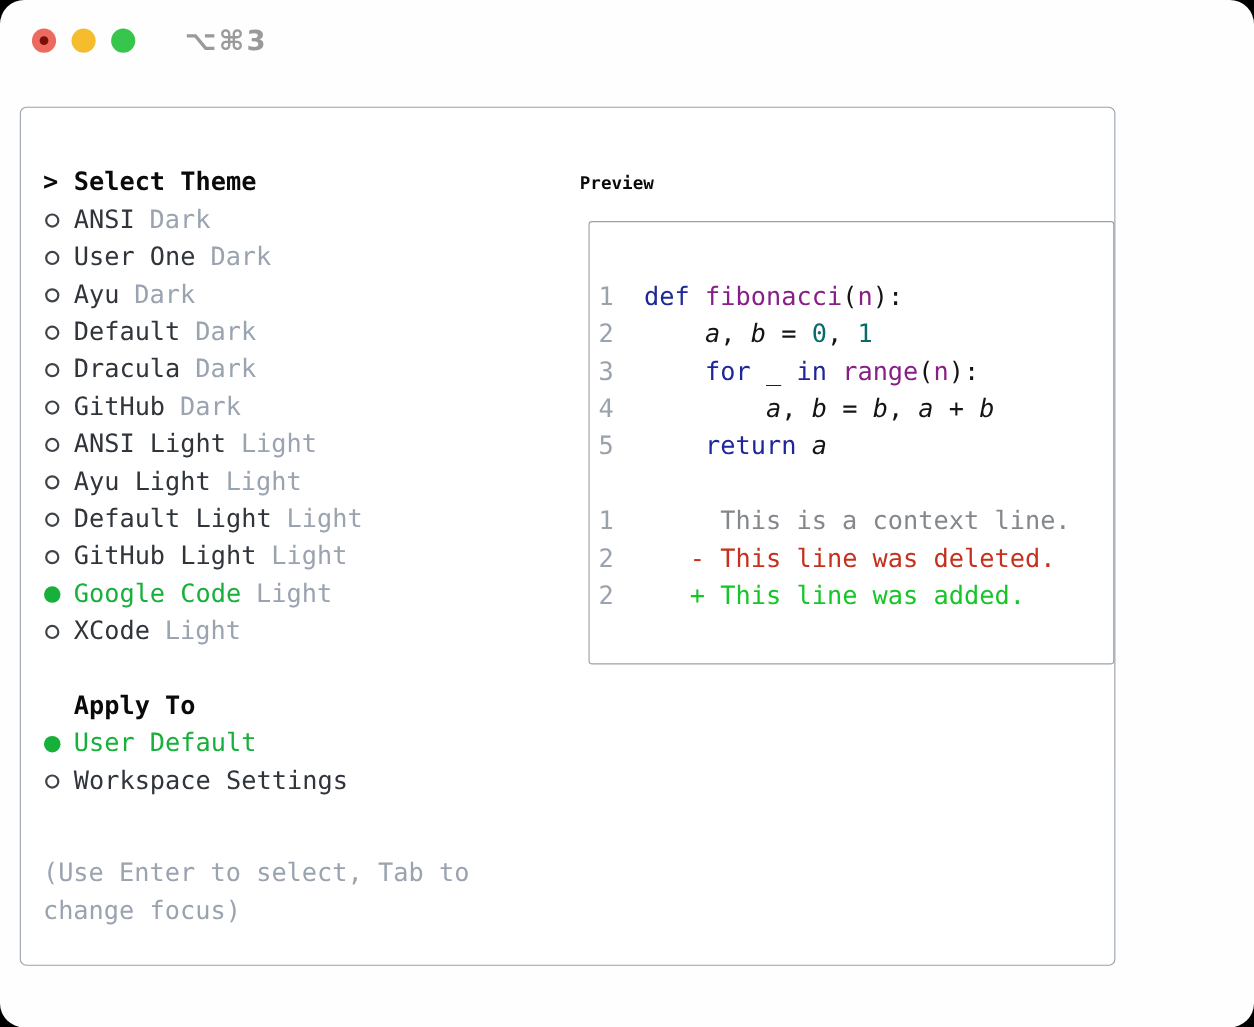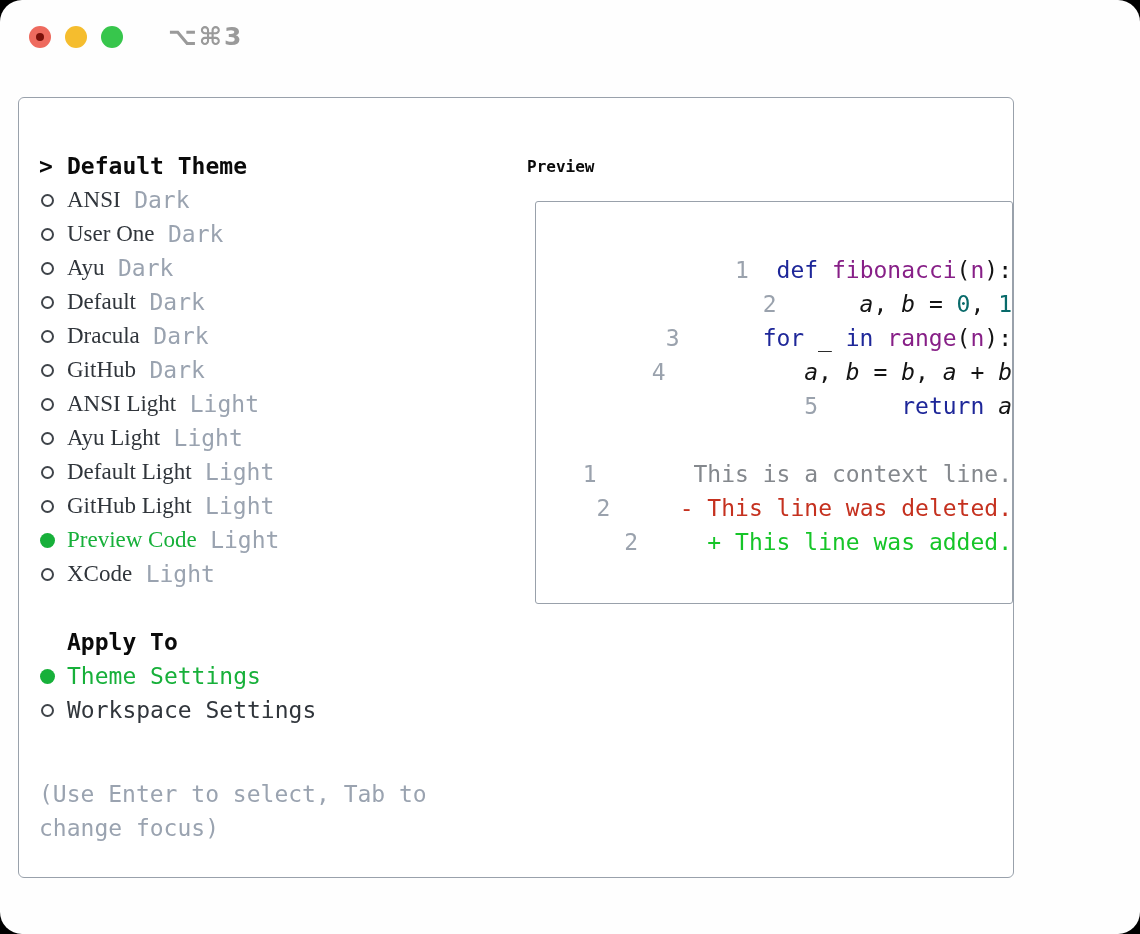--- a/index.html
+++ b/index.html
@@ -34,34 +34,34 @@
   }
   .left-col{position:absolute;left:20px;top:51px;width:460px;font-size:23px;}
   .row{display:flex;align-items:center;height:34px;white-space:pre;}
   .spacer{height:34px;}
   .marker{width:28px;flex:0 0 28px;display:flex;align-items:center;}
   .caret{font-weight:bold;color:var(--text-header);}
   .header-text{font-weight:bold;color:var(--text-header);}
   .header-text2{font-weight:bold;color:var(--text-header);}
   .radio{width:13px;height:13px;border:2px solid var(--marker-outline);border-radius:50%;margin-left:2px;}
   .radio.filled{width:15px;height:15px;border:none;background:var(--accent-green);margin-left:1px;}
-  .tname{color:var(--text-primary);font-family:Liberation Serif, serif;}
+  .tname{color:var(--text-primary);}
   .theme-row.selected .tname{color:var(--accent-green);}
   .variant{color:var(--text-muted);margin-left:13.5px;}
   .alabel{color:var(--text-primary);}
   .apply-row.selected .alabel{color:var(--accent-green);}
   .footer{
     margin-top:16px;color:var(--text-muted);font-size:23px;line-height:34px;
     white-space:pre-line;width:440px;
   }
   
   .right-col{position:absolute;left:508px;top:51px;}
   .preview-box{
     margin-left:8px;margin-top:18px;width:478px;height:403px;
-    border:1.5px solid var(--panel-border);border-radius:3px;background:#fff;overflow:hidden;text-align:right;
+    border:1.5px solid var(--panel-border);border-radius:3px;background:#fff;overflow:hidden;
   }
   pre#code-pre{margin:0;padding:51px 0 0 8px;font-family:"DejaVu Sans Mono",monospace;font-size:23px;line-height:34px;}
   .cline{height:34px;white-space:pre;}
   .tok-ln{color:var(--code-lineno);}
   .tok-pl{color:var(--code-plain);}
   .tok-kw{color:var(--code-keyword);}
   .tok-nm{color:var(--code-name);}
   .tok-num{color:var(--code-number);}
   .tok-var{color:var(--code-plain);font-style:italic;}
   .tok-ctx{color:var(--diff-context);}
@@ -82,47 +82,47 @@
       <span class="tl green"></span>
     </div>
     <span class="shortcut">⌥⌘3</span>
   </div>
 
   <div class="panel">
 
     <div class="left-col">
       <div class="row">
         <span class="marker caret">&gt;</span>
-        <span class="header-text">Default Theme</span>
+        <span class="header-text">Select Theme</span>
       </div>
 
       <div id="theme-list">
           <div class="row theme-row"><span class="marker"><span class="radio"></span></span><span class="tname">ANSI</span><span class="variant">Dark</span></div>
           <div class="row theme-row"><span class="marker"><span class="radio"></span></span><span class="tname">User One</span><span class="variant">Dark</span></div>
           <div class="row theme-row"><span class="marker"><span class="radio"></span></span><span class="tname">Ayu</span><span class="variant">Dark</span></div>
           <div class="row theme-row"><span class="marker"><span class="radio"></span></span><span class="tname">Default</span><span class="variant">Dark</span></div>
           <div class="row theme-row"><span class="marker"><span class="radio"></span></span><span class="tname">Dracula</span><span class="variant">Dark</span></div>
           <div class="row theme-row"><span class="marker"><span class="radio"></span></span><span class="tname">GitHub</span><span class="variant">Dark</span></div>
           <div class="row theme-row"><span class="marker"><span class="radio"></span></span><span class="tname">ANSI Light</span><span class="variant">Light</span></div>
           <div class="row theme-row"><span class="marker"><span class="radio"></span></span><span class="tname">Ayu Light</span><span class="variant">Light</span></div>
           <div class="row theme-row"><span class="marker"><span class="radio"></span></span><span class="tname">Default Light</span><span class="variant">Light</span></div>
           <div class="row theme-row"><span class="marker"><span class="radio"></span></span><span class="tname">GitHub Light</span><span class="variant">Light</span></div>
-          <div class="row theme-row selected"><span class="marker"><span class="radio filled"></span></span><span class="tname">Preview Code</span><span class="variant">Light</span></div>
+          <div class="row theme-row selected"><span class="marker"><span class="radio filled"></span></span><span class="tname">Google Code</span><span class="variant">Light</span></div>
           <div class="row theme-row"><span class="marker"><span class="radio"></span></span><span class="tname">XCode</span><span class="variant">Light</span></div>
         </div>
 
       <div class="spacer"></div>
 
       <div class="row">
         <span class="marker"></span>
         <span class="header-text2">Apply To</span>
       </div>
 
       <div id="apply-list">
-          <div class="row apply-row selected"><span class="marker"><span class="radio filled"></span></span><span class="alabel">Theme Settings</span></div>
+          <div class="row apply-row selected"><span class="marker"><span class="radio filled"></span></span><span class="alabel">User Default</span></div>
           <div class="row apply-row"><span class="marker"><span class="radio"></span></span><span class="alabel">Workspace Settings</span></div>
         </div>
 
       <div class="spacer"></div>
 
       <div class="footer">(Use Enter to select, Tab to
 change focus)</div>
     </div>
 
     <div class="right-col">

